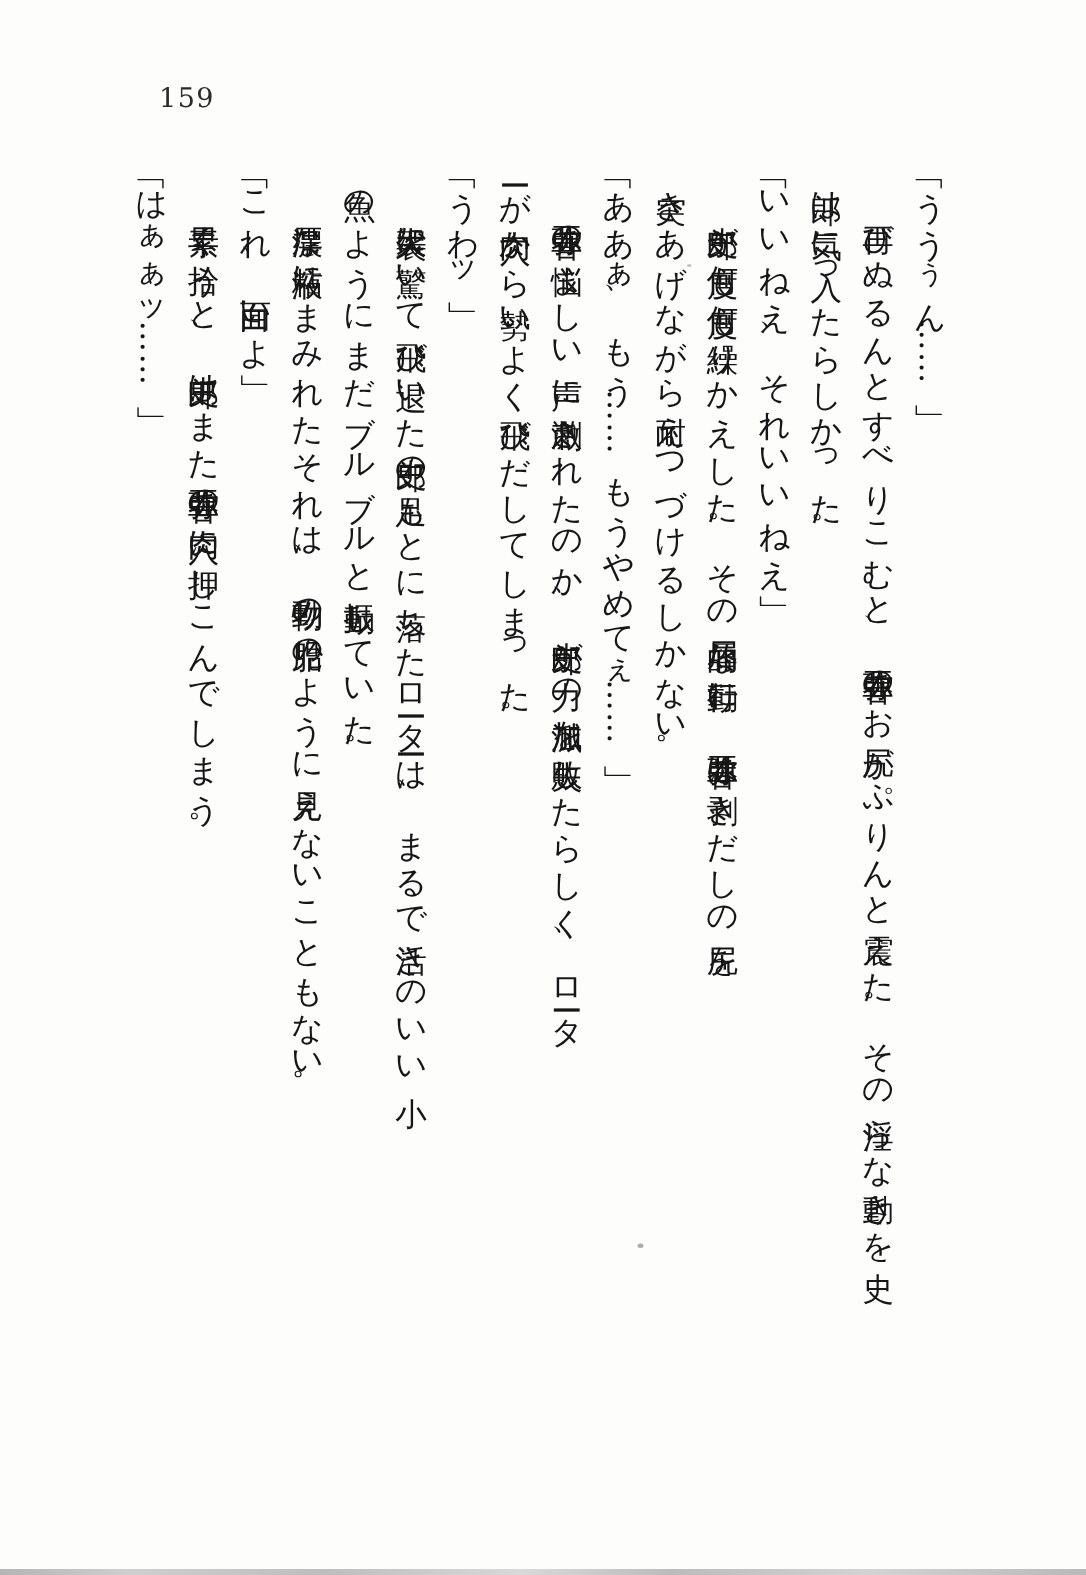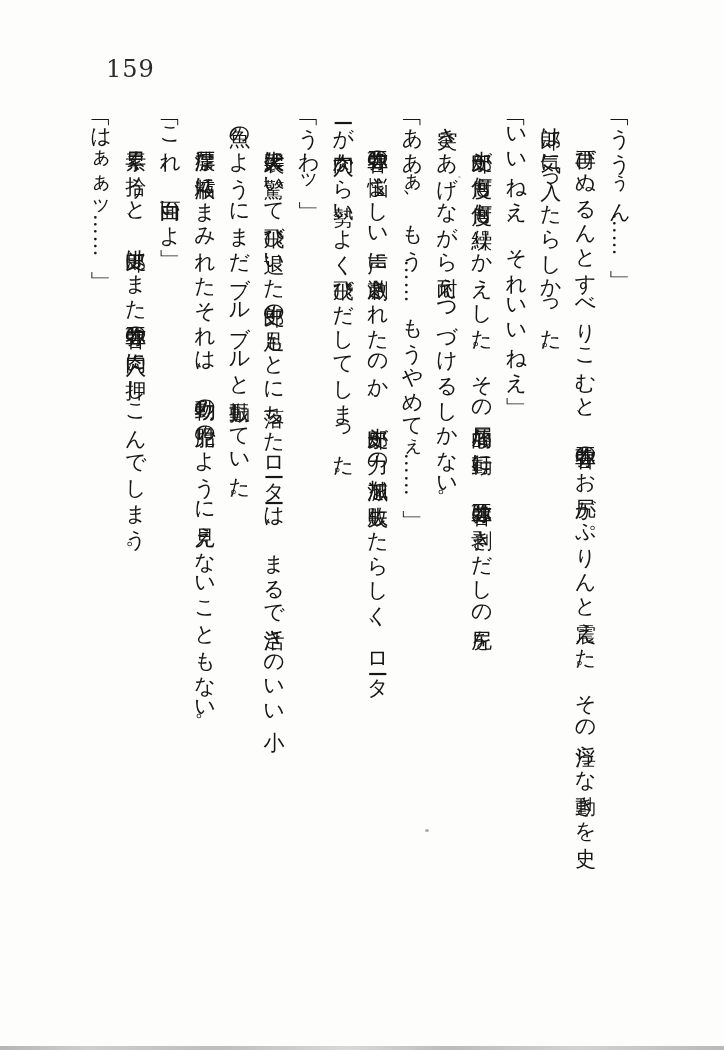--- a/index.html
+++ b/index.html
@@ -13,21 +13,21 @@
     height: 1050px;
     margin: 0 auto;
     background: #fdfdfc;
     overflow: hidden;
     font-family: "DejaVu Serif", "Liberation Serif", serif;
   }
   .page-number {
     position: absolute;
     left: 106px;
     top: 55px;
-    font-size: 24px;
+    font-size: 18px;
     letter-spacing: 1px;
     color: #2b2b2b;
   }
   .text-area {
     position: absolute;
     top: 112px;
     right: 87px;
     height: 836px;
     writing-mode: vertical-rl;
     text-orientation: mixed;

